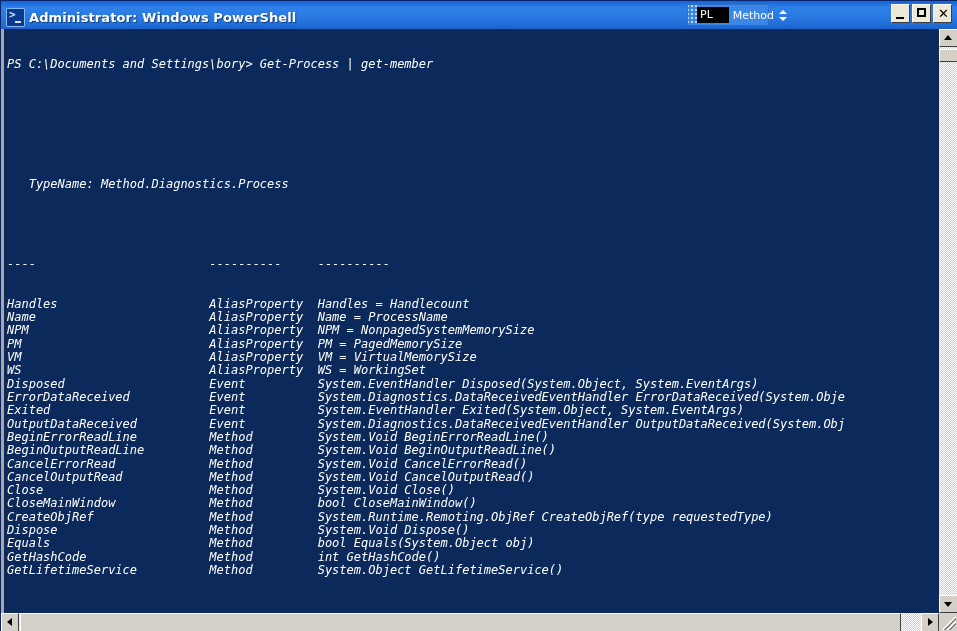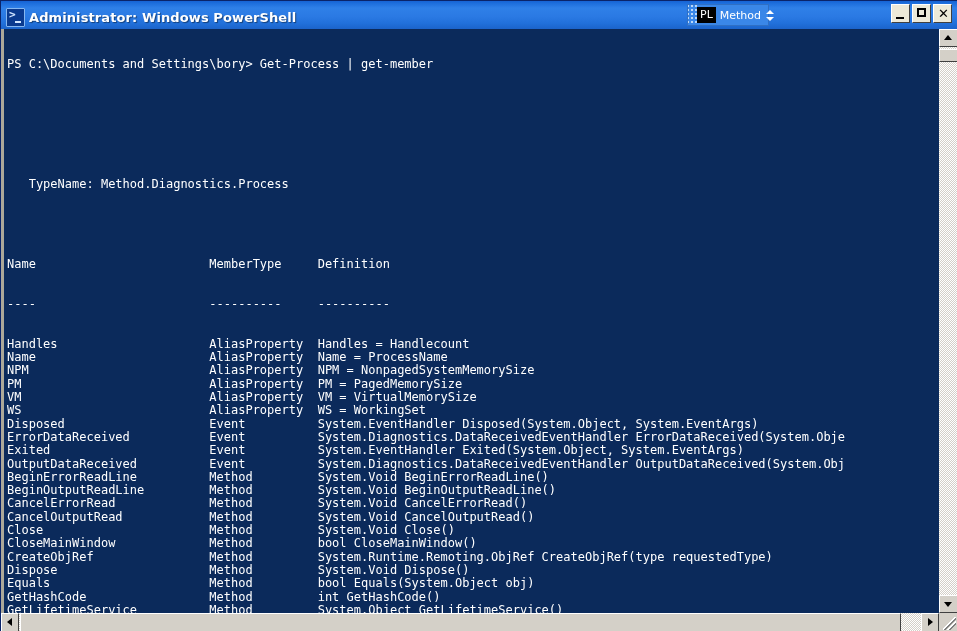--- a/index.html
+++ b/index.html
@@ -90,21 +90,21 @@
     background-image:
       radial-gradient(circle, #bcd8f7 0.8px, transparent 1px);
     background-size: 4px 4px;
     background-position: 2px 3px;
   }
   .lang-code {
     background: #000000;
     color: #ffffff;
     font-family: "DejaVu Sans", sans-serif;
     font-size: 11px;
-    padding: 2px 3px 2px 3px;
+    padding: 2px 16px 2px 3px;
     line-height: 12px;
     flex: 0 0 auto;
   }
   .lang-name {
     color: #ffffff;
     font-family: "DejaVu Sans", sans-serif;
     font-size: 11px;
     padding: 0 4px 0 4px;
     flex: 1 1 auto;
     white-space: nowrap;
@@ -168,20 +168,21 @@
     left: 4px; top: 2px;
     font-size: 13px;
   }
 
   
   .client {
     position: absolute;
     left: 0; top: 28px;
     width: 957px; height: 603px;
     box-sizing: border-box;
+    font-style: italic;
   }
   .console {
     position: absolute;
     left: 0; top: 0;
     width: 938px; height: 584px;
     background: #0b2a5b;
     box-sizing: border-box;
     border-left: 3px solid #aca899;
     overflow: hidden;
   }
@@ -340,21 +341,20 @@
 
   <div class="client">
 
     <div class="console">
       <div class="console-inner">
         <div class="line">PS C:\Documents and Settings\bory&gt; Get-Process | get-member</div>
         <div class="line"></div>
         <div class="line"></div>
         <div class="line">   TypeName: Method.Diagnostics.Process</div>
         <div class="line"></div>
-        <div class="line" id="hdr">Name                        MemberType     Definition</div>
         <div class="line" id="rule">----                        ----------     ----------</div>
         <div id="rowhost"><div class="line">Handles                     AliasProperty  Handles = Handlecount</div><div class="line">Name                        AliasProperty  Name = ProcessName</div><div class="line">NPM                         AliasProperty  NPM = NonpagedSystemMemorySize</div><div class="line">PM                          AliasProperty  PM = PagedMemorySize</div><div class="line">VM                          AliasProperty  VM = VirtualMemorySize</div><div class="line">WS                          AliasProperty  WS = WorkingSet</div><div class="line">Disposed                    Event          System.EventHandler Disposed(System.Object, System.EventArgs)</div><div class="line">ErrorDataReceived           Event          System.Diagnostics.DataReceivedEventHandler ErrorDataReceived(System.Obje</div><div class="line">Exited                      Event          System.EventHandler Exited(System.Object, System.EventArgs)</div><div class="line">OutputDataReceived          Event          System.Diagnostics.DataReceivedEventHandler OutputDataReceived(System.Obj</div><div class="line">BeginErrorReadLine          Method         System.Void BeginErrorReadLine()</div><div class="line">BeginOutputReadLine         Method         System.Void BeginOutputReadLine()</div><div class="line">CancelErrorRead             Method         System.Void CancelErrorRead()</div><div class="line">CancelOutputRead            Method         System.Void CancelOutputRead()</div><div class="line">Close                       Method         System.Void Close()</div><div class="line">CloseMainWindow             Method         bool CloseMainWindow()</div><div class="line">CreateObjRef                Method         System.Runtime.Remoting.ObjRef CreateObjRef(type requestedType)</div><div class="line">Dispose                     Method         System.Void Dispose()</div><div class="line">Equals                      Method         bool Equals(System.Object obj)</div><div class="line">GetHashCode                 Method         int GetHashCode()</div><div class="line">GetLifetimeService          Method         System.Object GetLifetimeService()</div></div>
       </div>
     </div>
 
     <div class="vscroll">
       <div class="sb-arrow up">
           <i></i>
         </div>
       <div class="vthumb"></div>

